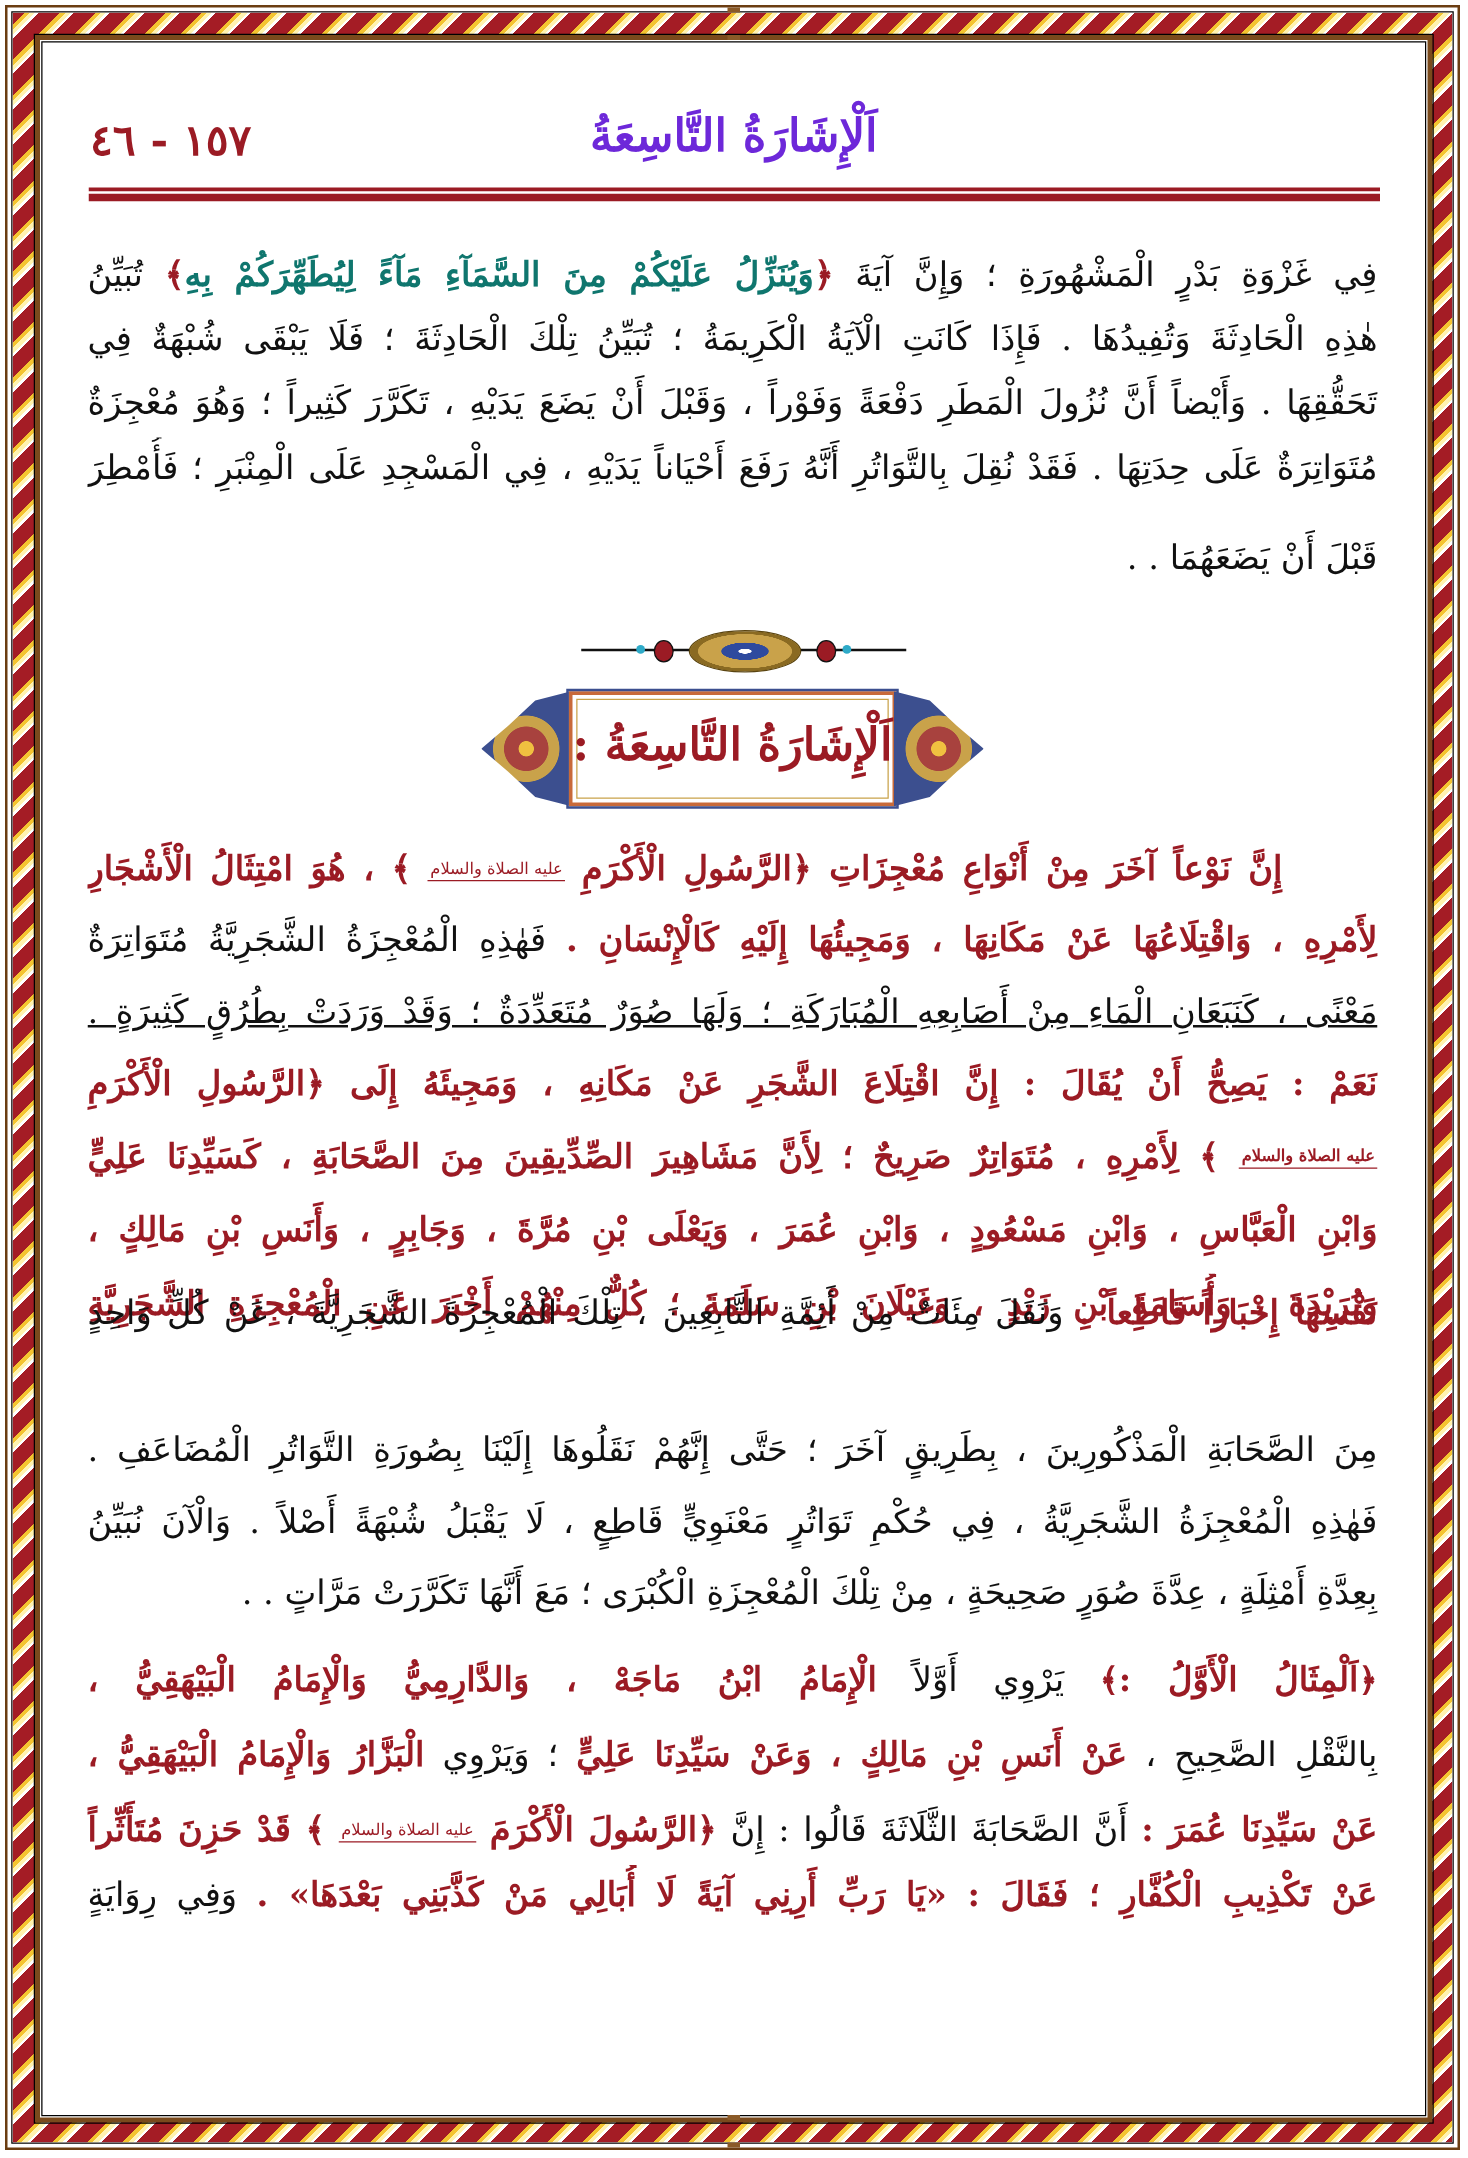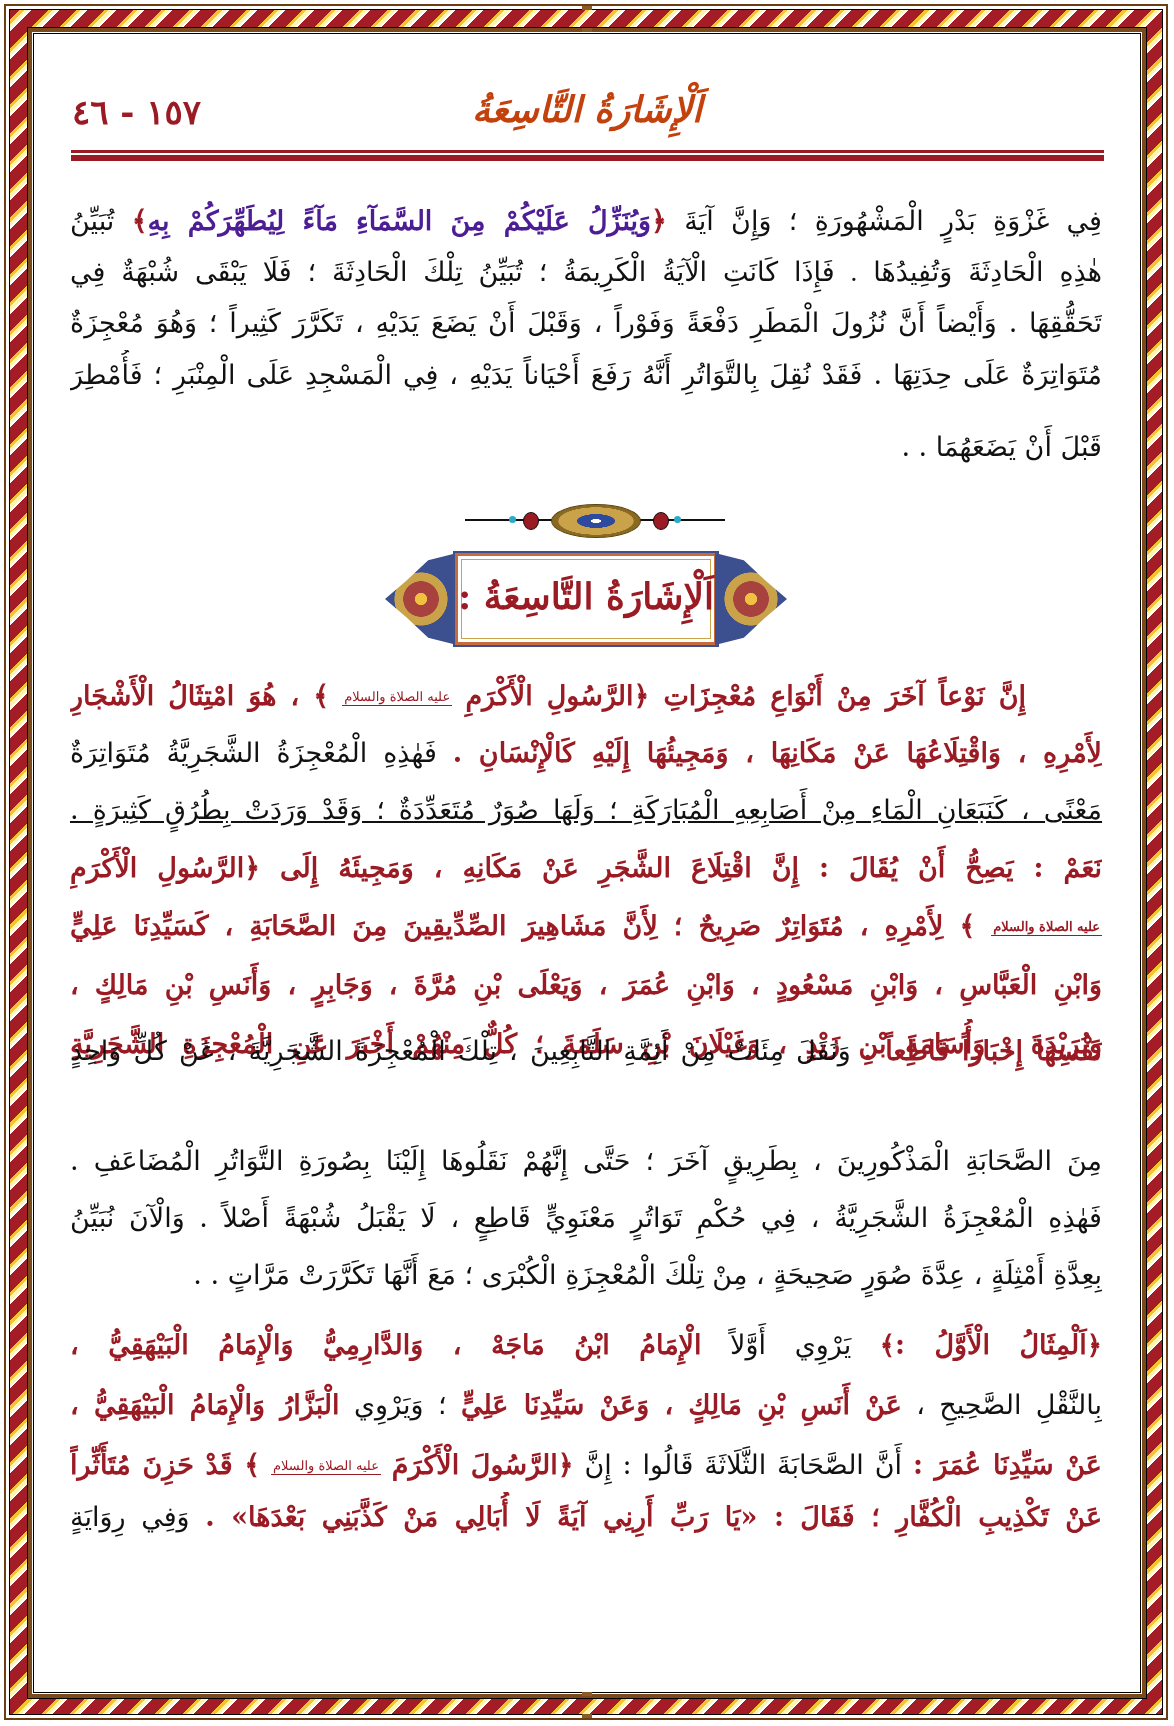--- a/index.html
+++ b/index.html
@@ -13,31 +13,31 @@
       repeating-linear-gradient(135deg, #a41c25 0 7px, #f4c430 7px 10px, #fff3b0 10px 13px, #ffffff 13px 15px, #a41c25 15px 20px) border-box;
     -webkit-mask: linear-gradient(#000 0 0) padding-box, linear-gradient(#000 0 0);
     -webkit-mask-composite: xor; mask-composite: exclude;
   }
   .braid-edge-outer { position: absolute; left: 9px; top: 9px; width: 1154px; height: 1706px; border: 1px solid #000; box-sizing: border-box; }
   .frame-inner { position: absolute; left: 28px; top: 28px; width: 1118px; height: 1670px; border: 4px solid #7a4a1c; box-sizing: border-box; outline: 1px solid #000; }
   .frame-inner-2 { position: absolute; left: 33px; top: 33px; width: 1108px; height: 1660px; border: 1px solid #000; box-sizing: border-box; }
   .notch { position: absolute; width: 10px; height: 4px; background: #8a5a28; }
 
   
-  .header-title { position: absolute; top: 88px; left: 0; width: 1174px; text-align: center; font-size: 36px; font-weight: bold; color: #c2410c; direction: rtl; font-style: italic; }
+  .header-title { position: absolute; top: 88px; left: 0; width: 1174px; text-align: center; font-size: 36px; font-weight: bold; color: #6d28d9; direction: rtl; }
   .header-pages { position: absolute; top: 92px; left: 72px; font-size: 34px; font-weight: bold; color: #9b1b24; direction: rtl; letter-spacing: 2px; }
   .rule-thin { position: absolute; left: 71px; top: 150px; width: 1033px; height: 3px; background: #9b1b24; }
   .rule-thick { position: absolute; left: 71px; top: 155px; width: 1033px; height: 6px; background: #9b1b24; }
 
   
   .line { position: absolute; left: 70px; width: 1032px; height: 50px; line-height: 50px; direction: rtl; text-align: justify; text-align-last: justify; font-size: 27px; color: #111; white-space: nowrap; overflow: hidden; }
   .line.last { text-align-last: right; }
   .line.indent { width: 956px; }
   .red { color: #9b1b24; font-weight: bold; }
-  .blue { color: #4c1d95; font-weight: bold; }
+  .blue { color: #0f766e; font-weight: bold; }
   .bracket { color: #9b1b24; font-weight: bold; }
   .salawat { display: inline-block; font-size: 13px; color: #9b1b24; border-bottom: 1px solid #9b1b24; line-height: 16px; vertical-align: middle; padding: 0 2px; }
 
   
   .divider { position: absolute; left: 465px; top: 500px; width: 260px; height: 40px; }
   .divider .stem { position: absolute; left: 0; right: 0; top: 19px; height: 2px; background: #111; }
   .divider .medal { position: absolute; left: 86px; top: 4px; width: 88px; height: 32px; border-radius: 50%; background: radial-gradient(ellipse at center, #ffffff 0 8%, #2e4a9e 9% 30%, #c9a24a 31% 60%, #8a6a22 61% 70%, #c9a24a 71% 100%); border: 1px solid #5a4410; }
   .divider .knot { position: absolute; top: 12px; width: 14px; height: 16px; border-radius: 50%; background: #9b1b24; border: 1px solid #111; }
   .divider .dot { position: absolute; top: 16px; width: 7px; height: 7px; border-radius: 50%; background: #2eaac8; }
 
@@ -71,21 +71,21 @@
 <div class="header-title">اَلْإِشَارَةُ التَّاسِعَةُ</div>
 <div class="header-pages">١٥٧ - ٤٦</div>
 <div class="rule-thin"></div>
 <div class="rule-thick"></div>
 
 <div class="line" style="top:196px;">
   <span>فِي غَزْوَةِ بَدْرٍ الْمَشْهُورَةِ ؛ وَإِنَّ آيَةَ</span>
   <span class="bracket">﴿</span><span class="blue">وَيُنَزِّلُ عَلَيْكُمْ مِنَ السَّمَآءِ مَآءً لِيُطَهِّرَكُمْ بِهِ</span><span class="bracket">﴾</span>
   <span>تُبَيِّنُ</span>
 </div>
-<div class="line" style="top:247px;font-family:Liberation Serif, serif;">هٰذِهِ الْحَادِثَةَ وَتُفِيدُهَا . فَإِذَا كَانَتِ الْآيَةُ الْكَرِيمَةُ ؛ تُبَيِّنُ تِلْكَ الْحَادِثَةَ ؛ فَلَا يَبْقَى شُبْهَةٌ فِي</div>
+<div class="line" style="top:247px;">هٰذِهِ الْحَادِثَةَ وَتُفِيدُهَا . فَإِذَا كَانَتِ الْآيَةُ الْكَرِيمَةُ ؛ تُبَيِّنُ تِلْكَ الْحَادِثَةَ ؛ فَلَا يَبْقَى شُبْهَةٌ فِي</div>
 <div class="line" style="top:298px;">تَحَقُّقِهَا . وَأَيْضاً أَنَّ نُزُولَ الْمَطَرِ دَفْعَةً وَفَوْراً ، وَقَبْلَ أَنْ يَضَعَ يَدَيْهِ ، تَكَرَّرَ كَثِيراً ؛ وَهُوَ مُعْجِزَةٌ</div>
 <div class="line" style="top:350px;">مُتَوَاتِرَةٌ عَلَى حِدَتِهَا . فَقَدْ نُقِلَ بِالتَّوَاتُرِ أَنَّهُ رَفَعَ أَحْيَاناً يَدَيْهِ ، فِي الْمَسْجِدِ عَلَى الْمِنْبَرِ ؛ فَأُمْطِرَ</div>
 <div class="line last" style="top:422px;">قَبْلَ أَنْ يَضَعَهُمَا . .</div>
 
 <div class="divider">
   <div class="stem"></div>
   <div class="knot" style="left:58px;"></div>
   <div class="dot" style="left:44px;"></div>
   <div class="knot" style="left:188px;"></div>
   <div class="dot" style="left:209px;"></div>

